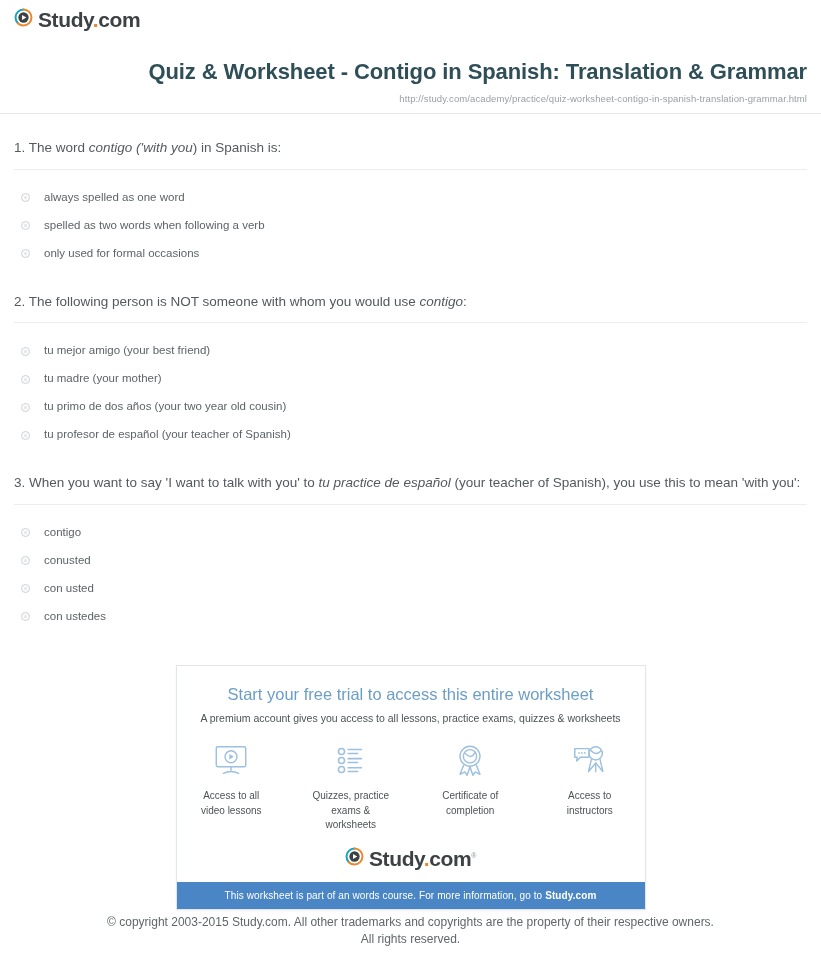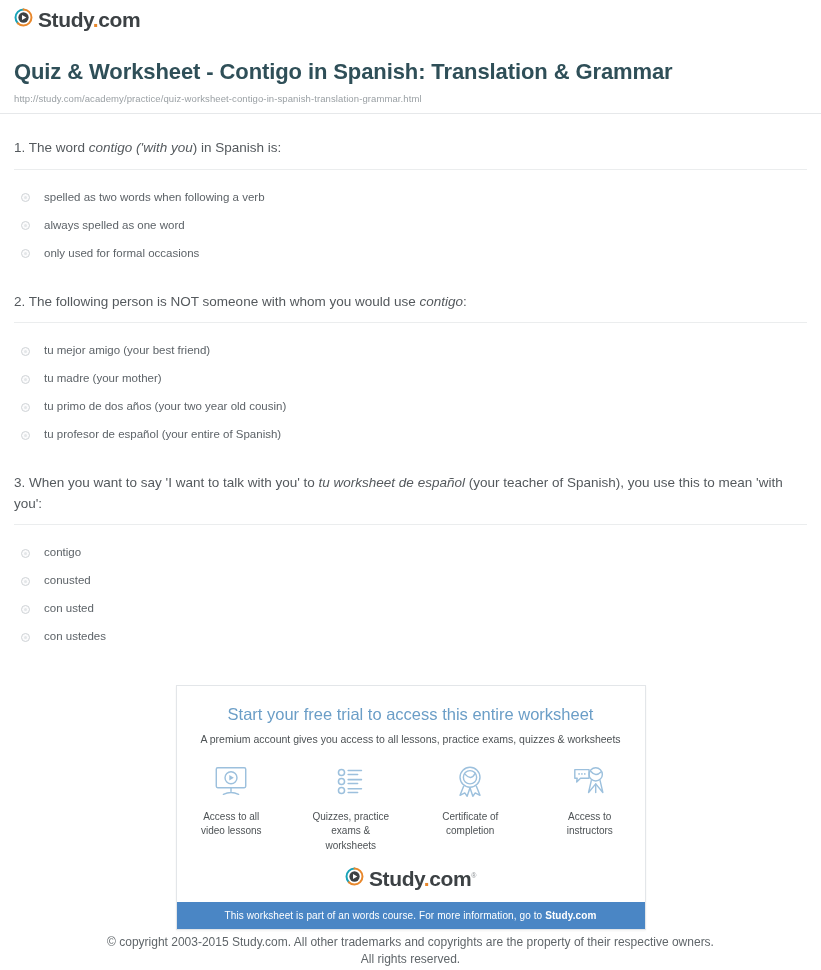--- a/index.html
+++ b/index.html
@@ -42,21 +42,22 @@
   }
   .logo-text .dot { color: #e8872b; }
   .logo-tm {
     font-size: 7px;
     vertical-align: super;
     color: #8a8f93;
     font-weight: normal;
   }
 
   .title-block {
-    padding: 26px 21px 0 14px;
+    padding: 26px 14px 0 14px;
+    text-align: right;
   }
   h1.page-title {
     margin: 0;
     font-size: 22px;
     line-height: 1.32;
     font-weight: bold;
     color: #2f4f58;
     letter-spacing: -0.1px;
   }
   .page-url {
@@ -223,25 +224,25 @@
 
     <div class="question">
       <div class="q-text">
         <span>1.</span>
         <span>The word </span><i>contigo ('with you</i><span>) in Spanish is:</span>
       </div>
       <div class="q-rule"></div>
       <div class="options">
         <div class="option">
           <span class="radio"></span>
+          <span class="option-label">always spelled as one word</span>
+        </div>
+        <div class="option">
+          <span class="radio"></span>
           <span class="option-label">spelled as two words when following a verb</span>
-        </div>
-        <div class="option">
-          <span class="radio"></span>
-          <span class="option-label">always spelled as one word</span>
         </div>
         <div class="option">
           <span class="radio"></span>
           <span class="option-label">only used for formal occasions</span>
         </div>
       </div>
     </div>
 
     <div class="question">
       <div class="q-text">
@@ -257,29 +258,29 @@
         <div class="option">
           <span class="radio"></span>
           <span class="option-label">tu madre (your mother)</span>
         </div>
         <div class="option">
           <span class="radio"></span>
           <span class="option-label">tu primo de dos años (your two year old cousin)</span>
         </div>
         <div class="option">
           <span class="radio"></span>
-          <span class="option-label">tu profesor de español (your entire of Spanish)</span>
+          <span class="option-label">tu profesor de español (your teacher of Spanish)</span>
         </div>
       </div>
     </div>
 
     <div class="question">
       <div class="q-text">
         <span>3.</span>
-        <span>When you want to say 'I want to talk with you' to </span><i>tu worksheet de español</i><span> (your teacher of Spanish), you use this to mean 'with you':</span>
+        <span>When you want to say 'I want to talk with you' to </span><i>tu practice de español</i><span> (your teacher of Spanish), you use this to mean 'with you':</span>
       </div>
       <div class="q-rule"></div>
       <div class="options">
         <div class="option">
           <span class="radio"></span>
           <span class="option-label">contigo</span>
         </div>
         <div class="option">
           <span class="radio"></span>
           <span class="option-label">conusted</span>

